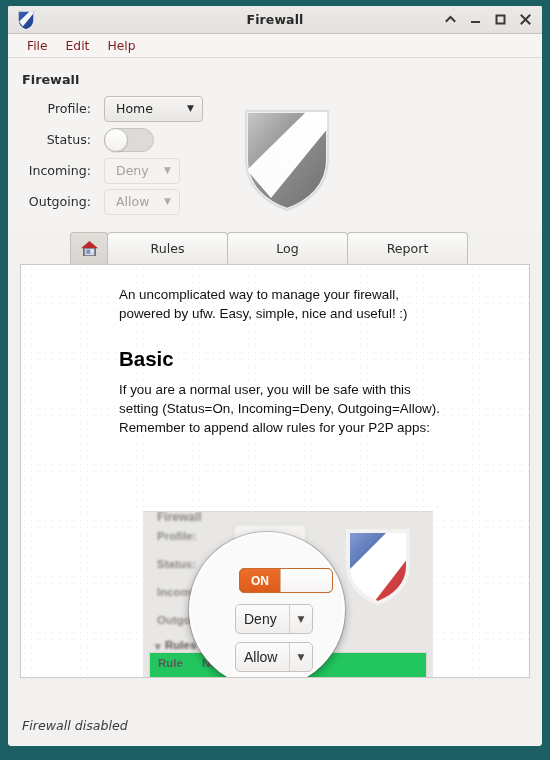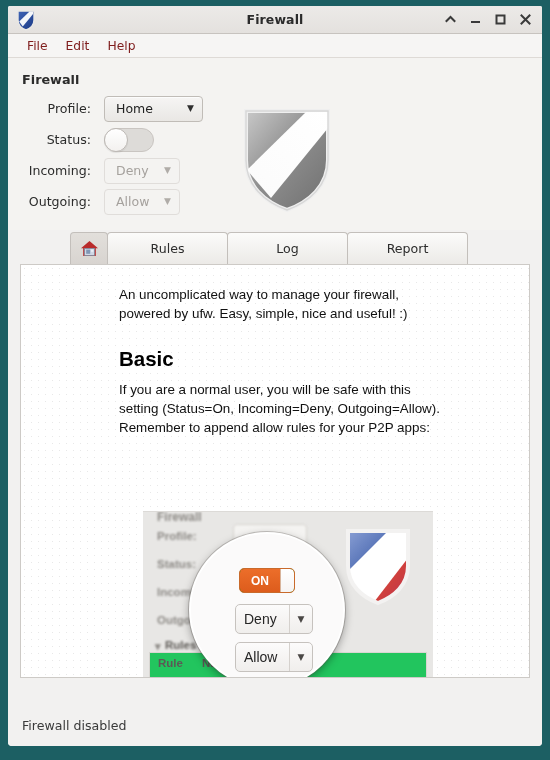--- a/index.html
+++ b/index.html
@@ -341,21 +341,21 @@
   }
   .lens-combo .car {
     width: 22px;
     text-align: center;
     font-size: 9px;
     color: #4a4745;
   }
   #lens-toggle {
     position: absolute;
     left: 48px; top: 34px;
-    width: 56px; height: 25px;
+    width: 94px; height: 25px;
     border-radius: 5px;
     border: 1px solid #c96a2b;
     background: #4d7c0f;
     display: flex;
     overflow: hidden;
     box-sizing: border-box;
   }
   #lens-toggle .on-part {
     width: 40px;
     background: linear-gradient(to bottom,#ec6e2a,#dd5c1c);
@@ -383,20 +383,21 @@
     background: #f2f1f0;
     display: flex;
     align-items: center;
     padding-left: 14px;
     box-sizing: border-box;
     border-top: 1px solid #f2f1f0;
   }
   #status-text {
     font-size: 12.6px;
     color: #3a3a3a;
+    font-style: italic;
   }
 </style>
 </head>
 <body>
 
 <div id="window-frame">
   <div id="window-body">
 
     <div id="title-bar">
       <span class="app-icon">

